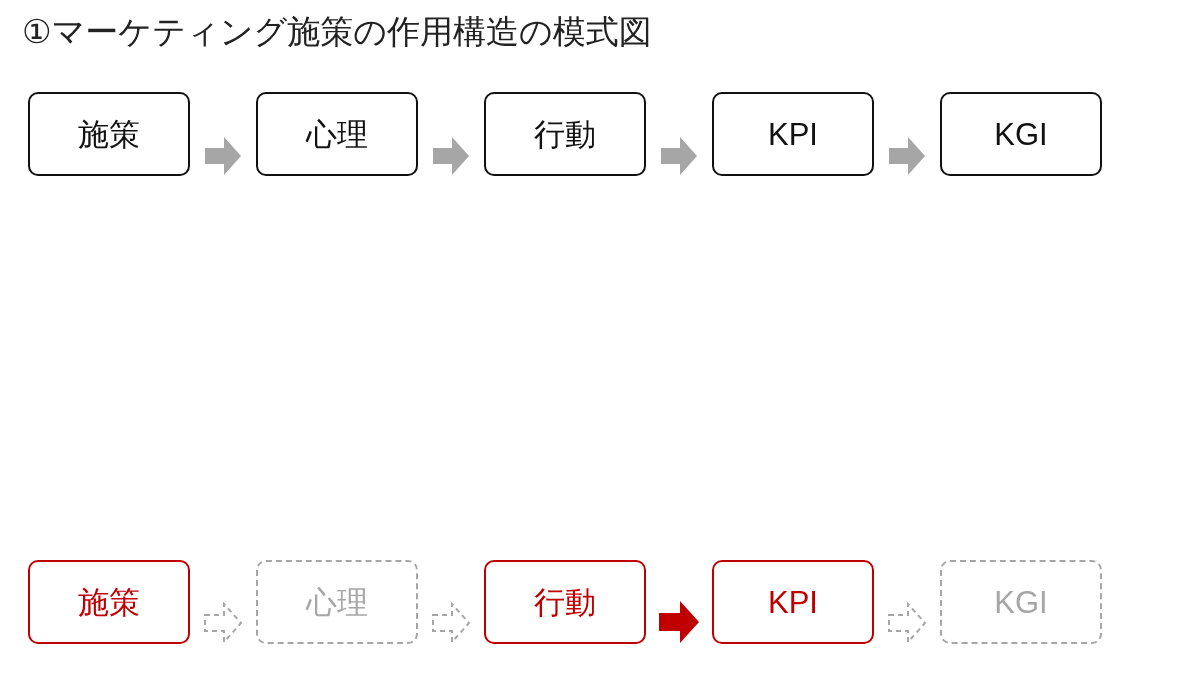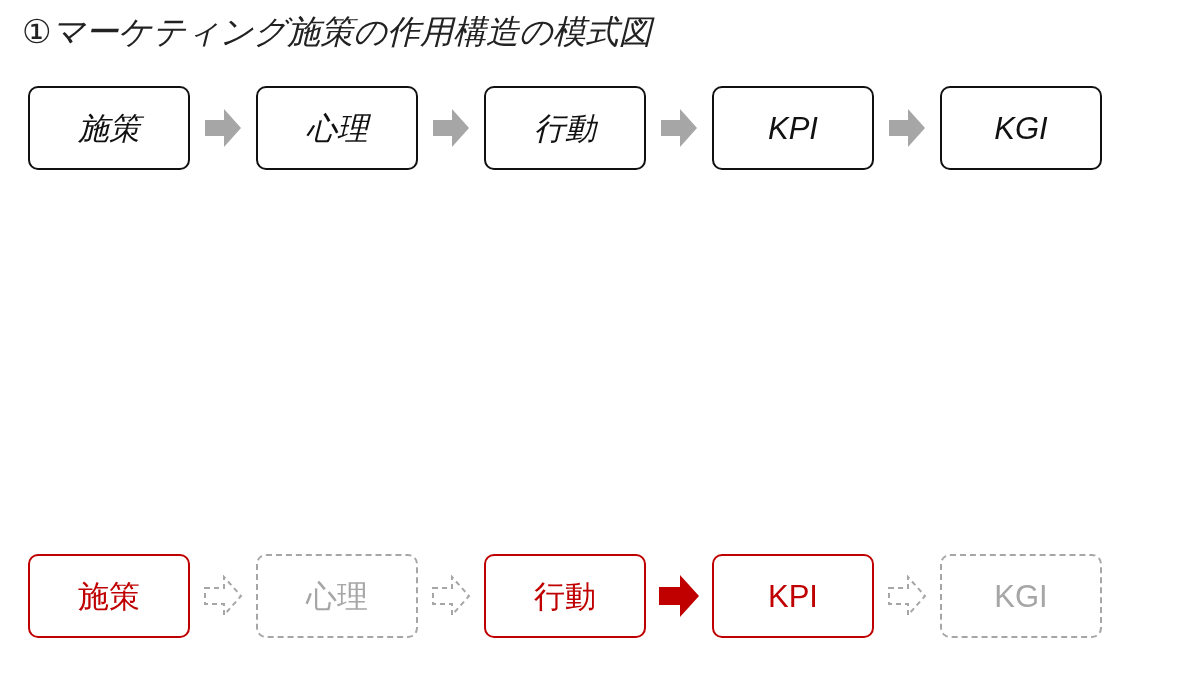--- a/index.html
+++ b/index.html
@@ -31,21 +31,21 @@
     letter-spacing: 0px;
     font-weight: 400;
   }
 
   .flow {
     position: absolute;
     left: 0;
     width: 1200px;
     height: 96px;
     display: flex;
-    align-items: center;
+    align-items: flex-end;
   }
 
   
   .node {
     box-sizing: border-box;
     width: 162px;
     height: 84px;
     border-radius: 10px;
     display: flex;
     align-items: center;
@@ -81,21 +81,21 @@
     display: flex;
     align-items: center;
     justify-content: center;
   }
   .arrow svg { display: block; }
 
   
   .lead { flex: 0 0 28px; }
 
   
-  #section-1 { top: 0px;   height: 200px; font-style: italic; }
+  #section-1 { top: 0px;   height: 200px; }
   #section-2 { top: 232px; height: 205px; }
   #section-3 { top: 468px; height: 206px; }
 
   #title-1 { top: 10px; }
   #title-2 { top: 246px; }
 
   #flow-1 { top: 80px; }
   #flow-2 { top: 316px; }
 </style>
 </head>

